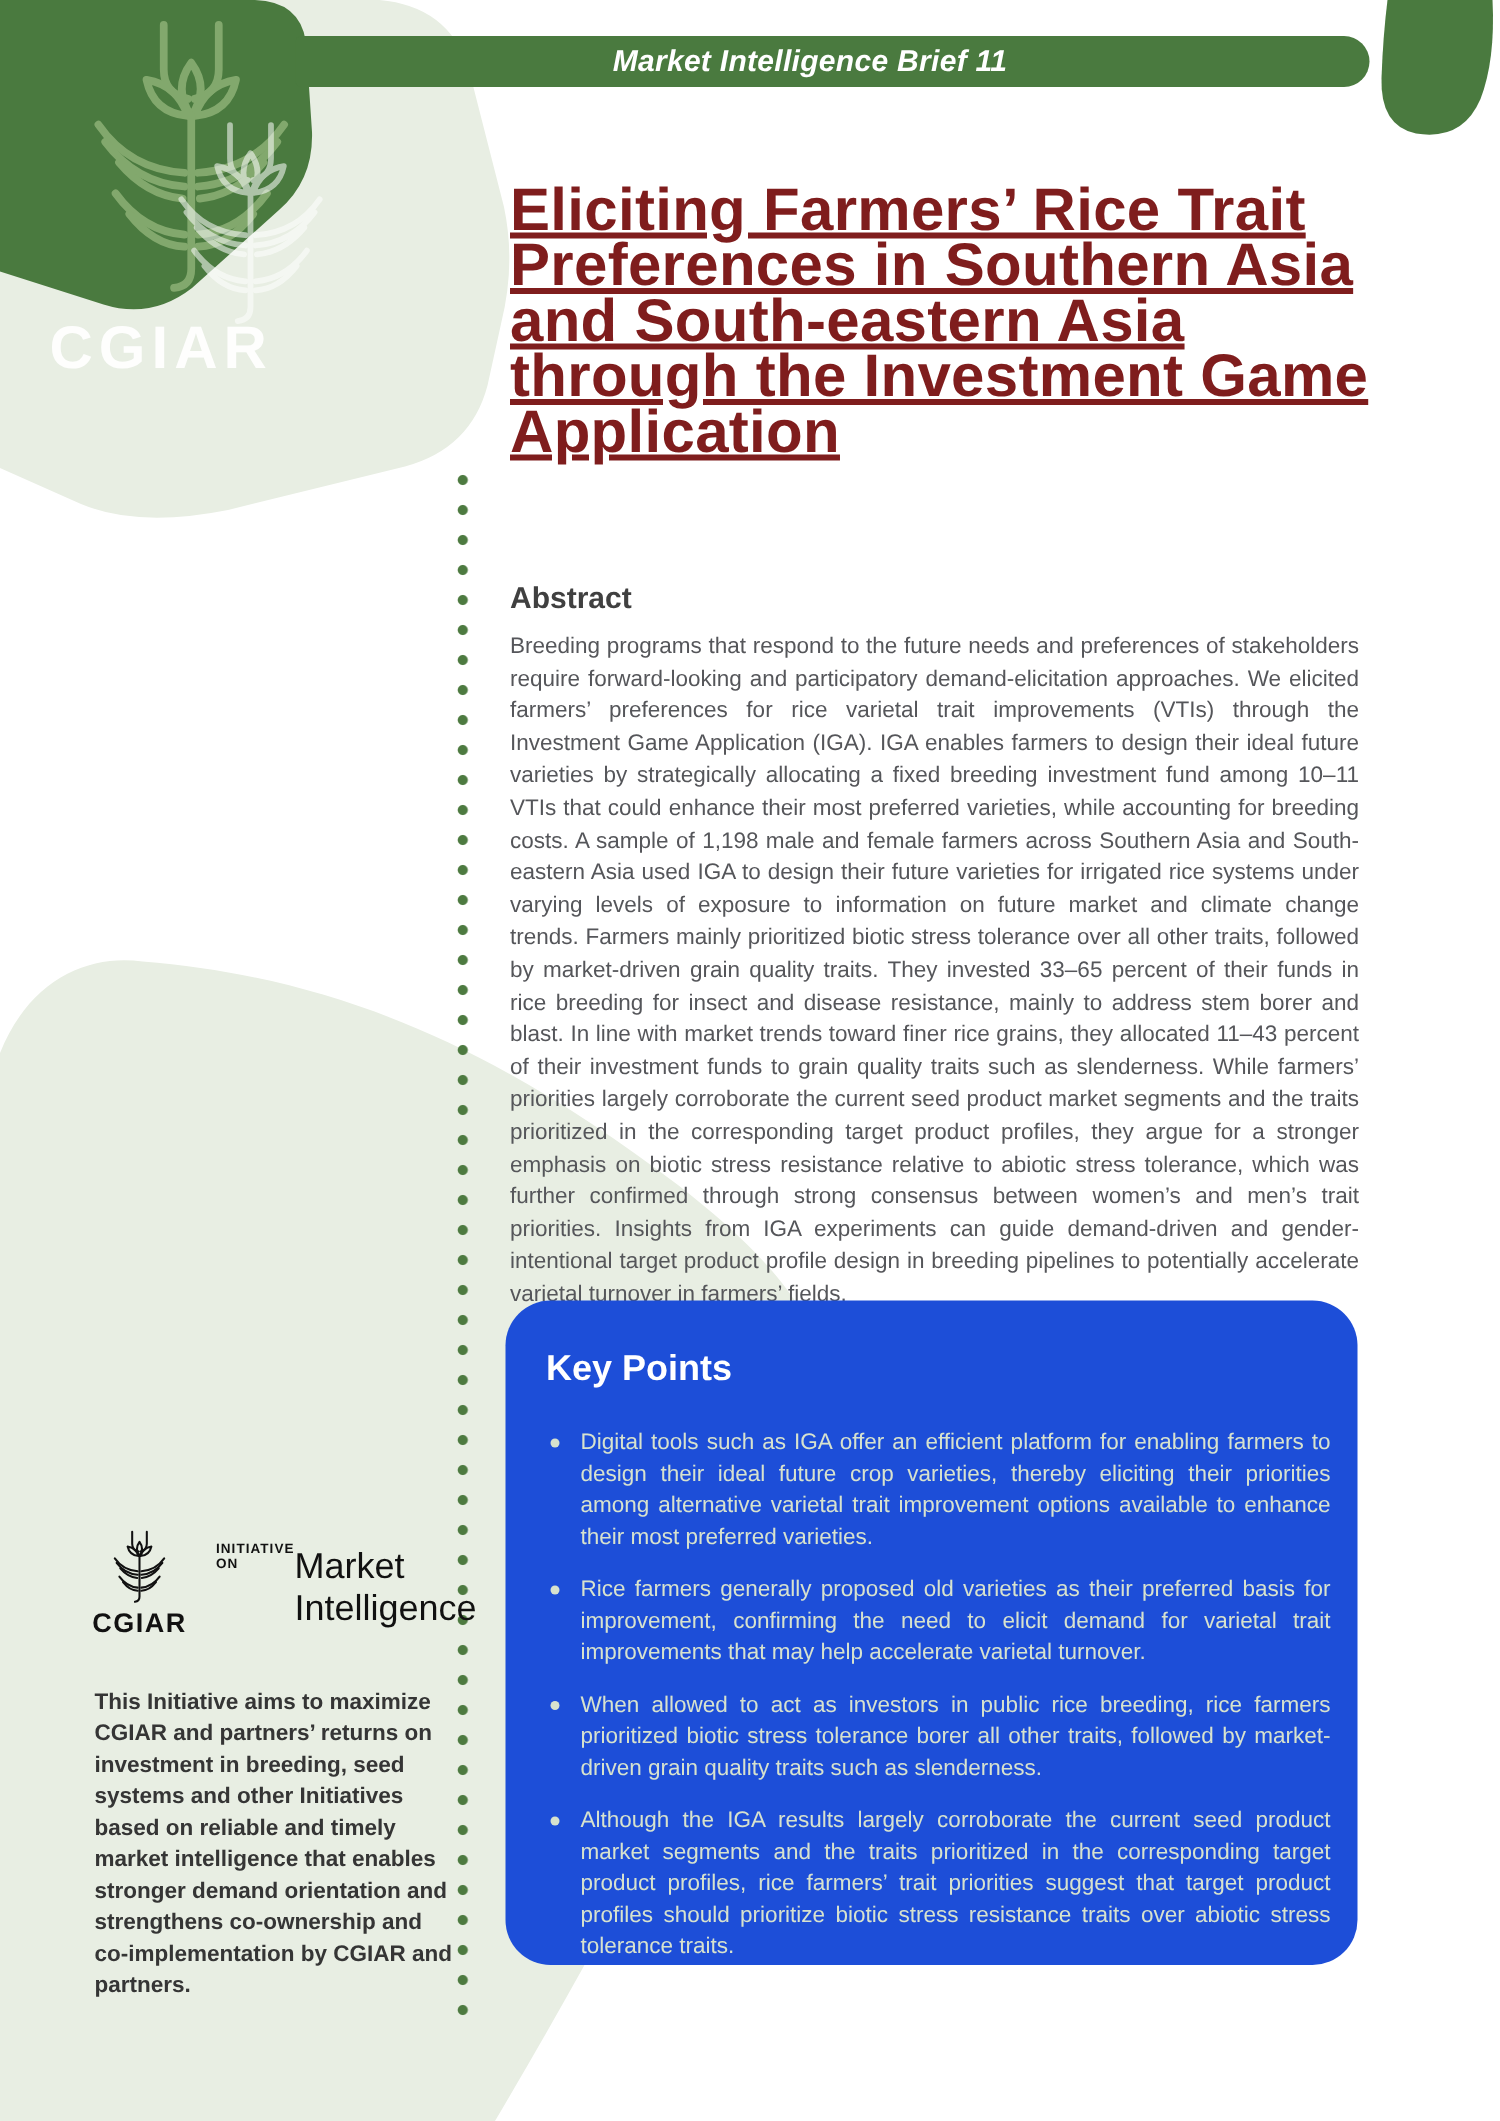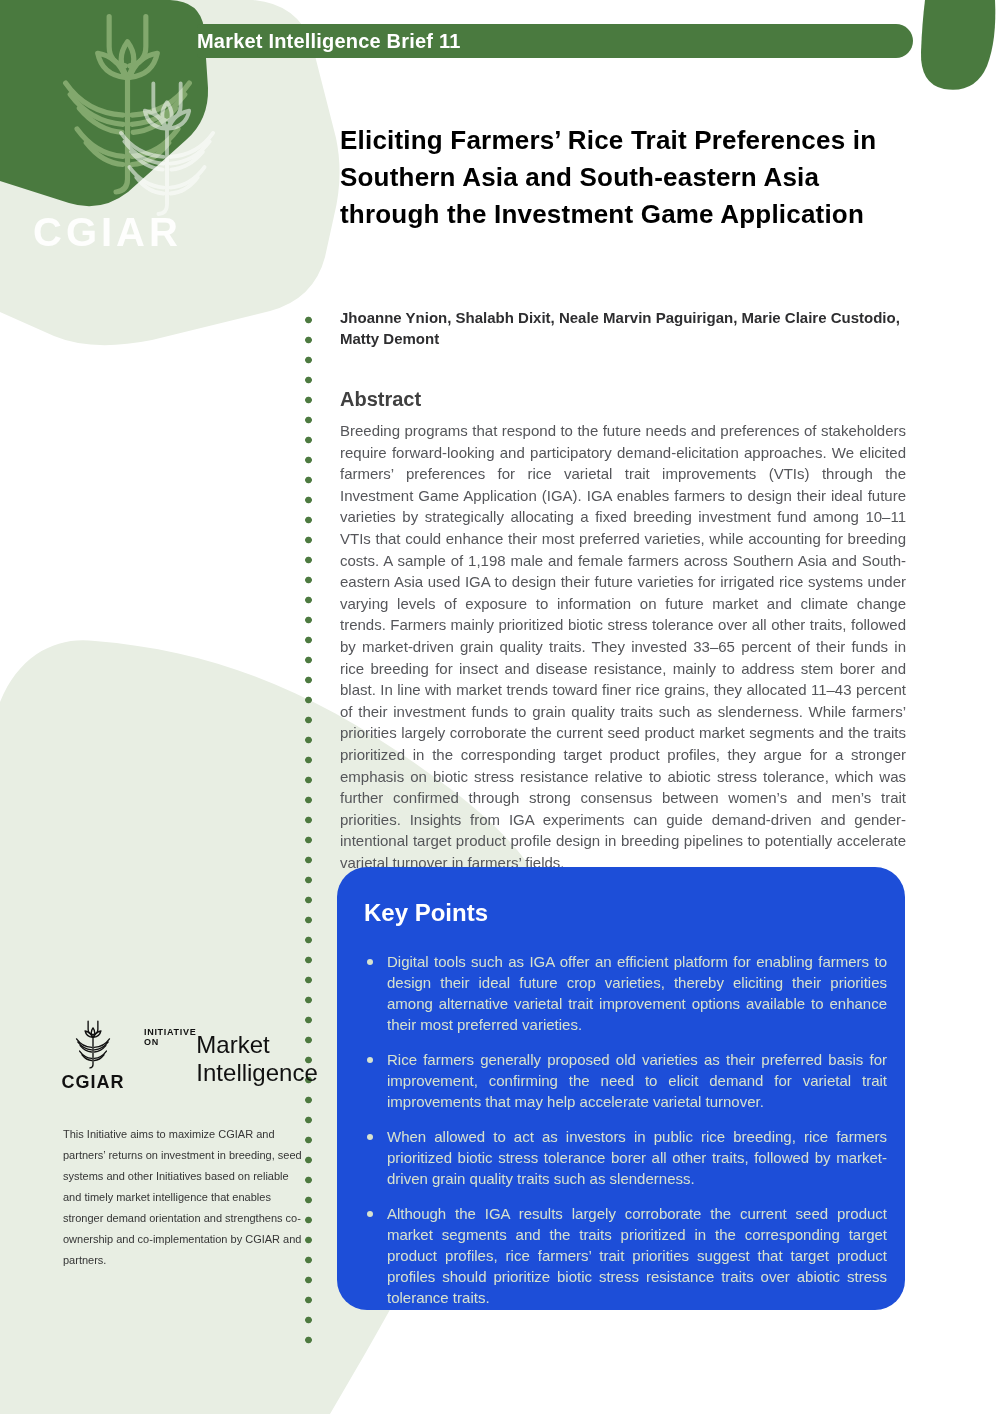--- a/index.html
+++ b/index.html
@@ -6,21 +6,21 @@
   .page{
     position:relative;width:1000px;height:1414px;margin:0 auto;
     background:#ffffff;overflow:hidden;
     font-family:"Liberation Sans",sans-serif;
   }
   .bg{position:absolute;left:0;top:0;z-index:0;}
   
   .banner{
     position:absolute;left:197px;top:24px;width:716px;height:34px;
     background:#4a7a3f;border-radius:4px 17px 17px 4px;z-index:3;
-    display:flex;align-items:center;justify-content:flex-start;
+    display:flex;align-items:center;justify-content:center;font-style:italic;
   }
   .banner span{
     color:#ffffff;font-weight:700;font-size:20px;letter-spacing:.2px;
     padding-right:30px;
   }
   
   .hero-wheat{position:absolute;left:55px;top:12px;width:145px;height:188px;color:#86ab70;opacity:.95;z-index:2;}
   .hero-wheat-ghost{position:absolute;left:112px;top:80px;width:110px;height:140px;color:#ffffff;opacity:.55;z-index:2;}
   .hero-wordmark{
     position:absolute;left:33px;top:210px;z-index:2;
@@ -28,21 +28,21 @@
   }
   
   .dotted{
     position:absolute;left:304px;top:310px;width:9px;height:1046px;z-index:1;
     background-image:radial-gradient(circle at 4.5px 10px,#4d7a40 3px,rgba(0,0,0,0) 3.7px);
     background-size:9px 20px;background-repeat:repeat-y;
   }
   
   .title{
     position:absolute;left:340px;top:122px;width:575px;z-index:1;
-    color:#000000;font-weight:700;font-size:26px;line-height:37px;letter-spacing:.2px;
+    color:#7f1d1d;font-weight:700;font-size:40px;line-height:37px;letter-spacing:.2px;text-decoration:underline;
   }
   .authors{
     position:absolute;left:340px;top:307px;width:570px;z-index:1;
     color:#2e2e30;font-weight:700;font-size:15px;line-height:21px;
   }
   .abstract-heading{
     position:absolute;left:340px;top:388px;z-index:1;margin:0;
     color:#404040;font-weight:700;font-size:20px;
   }
   .abstract-body{
@@ -72,21 +72,21 @@
   }
   .init-logo .mark{display:flex;flex-direction:column;align-items:center;width:62px;}
   .init-wheat{width:40px;height:50px;color:#111111;}
   .init-wordmark{color:#111111;font-weight:700;font-size:18px;letter-spacing:1px;margin-top:2px;}
   .init-divider{width:1px;height:58px;background:#9a9a9a;margin:0 12px 0 8px;}
   .init-text{display:flex;flex-direction:row;}
   .init-kicker{color:#111111;font-weight:700;font-size:9px;letter-spacing:.7px;}
   .init-name{color:#111111;font-size:24px;margin-top:4px;}
   .init-desc{
     position:absolute;left:63px;top:1124px;width:243px;z-index:1;
-    color:#353535;font-size:11px;line-height:21px;
+    color:#353535;font-size:15px;line-height:21px;font-weight:bold;
   }
   .hidden-defs{position:absolute;width:0;height:0;overflow:hidden;}
 </style>
 </head>
 <body>
 
 <svg class="hidden-defs" aria-hidden="true">
   <symbol id="wheat" viewBox="0 0 120 164">
     <g fill="none" stroke="currentColor" stroke-width="4.5" stroke-linecap="round" stroke-linejoin="round">
       <path d="M44 4 V30 Q44 44 58 47"></path>
@@ -126,21 +126,20 @@
       <use href="#wheat"></use>
     </svg>
   <svg class="hero-wheat-ghost" viewBox="0 0 120 164">
       <use href="#wheat"></use>
     </svg>
   <div class="hero-wordmark">CGIAR</div>
 
   <div class="dotted"></div>
 
   <h1 class="title" style="margin:0;">Eliciting Farmers’ Rice Trait Preferences in Southern Asia and South-eastern Asia through the Investment Game Application</h1>
-  <div class="authors">Jhoanne Ynion, Shalabh Dixit, Neale Marvin Paguirigan, Marie Claire Custodio, Matty Demont</div>
   <h2 class="abstract-heading">Abstract</h2>
   <p class="abstract-body" style="margin:0;">Breeding programs that respond to the future needs and preferences of stakeholders require forward-looking and participatory demand-elicitation approaches. We elicited farmers’ preferences for rice varietal trait improvements (VTIs) through the Investment Game Application (IGA). IGA enables farmers to design their ideal future varieties by strategically allocating a fixed breeding investment fund among 10–11 VTIs that could enhance their most preferred varieties, while accounting for breeding costs. A sample of 1,198 male and female farmers across Southern Asia and South-eastern Asia used IGA to design their future varieties for irrigated rice systems under varying levels of exposure to information on future market and climate change trends. Farmers mainly prioritized biotic stress tolerance over all other traits, followed by market-driven grain quality traits. They invested 33–65 percent of their funds in rice breeding for insect and disease resistance, mainly to address stem borer and blast. In line with market trends toward finer rice grains, they allocated 11–43 percent of their investment funds to grain quality traits such as slenderness. While farmers’ priorities largely corroborate the current seed product market segments and the traits prioritized in the corresponding target product profiles, they argue for a stronger emphasis on biotic stress resistance relative to abiotic stress tolerance, which was further confirmed through strong consensus between women’s and men’s trait priorities. Insights from IGA experiments can guide demand-driven and gender-intentional target product profile design in breeding pipelines to potentially accelerate varietal turnover in farmers’ fields.</p>
 
   <section class="keypoints">
     <h2 class="kp-heading">Key Points</h2>
     <ul class="kp-list">
       <li class="kp-item">Digital tools such as IGA offer an efficient platform for enabling farmers to design their ideal future crop varieties, thereby eliciting their priorities among alternative varietal trait improvement options available to enhance their most preferred varieties.</li>
       <li class="kp-item">Rice farmers generally proposed old varieties as their preferred basis for improvement, confirming the need to elicit demand for varietal trait improvements that may help accelerate varietal turnover.</li>
       <li class="kp-item">When allowed to act as investors in public rice breeding, rice farmers prioritized biotic stress tolerance borer all other traits, followed by market-driven grain quality traits such as slenderness.</li>
       <li class="kp-item">Although the IGA results largely corroborate the current seed product market segments and the traits prioritized in the corresponding target product profiles, rice farmers’ trait priorities suggest that target product profiles should prioritize biotic stress resistance traits over abiotic stress tolerance traits.</li>

